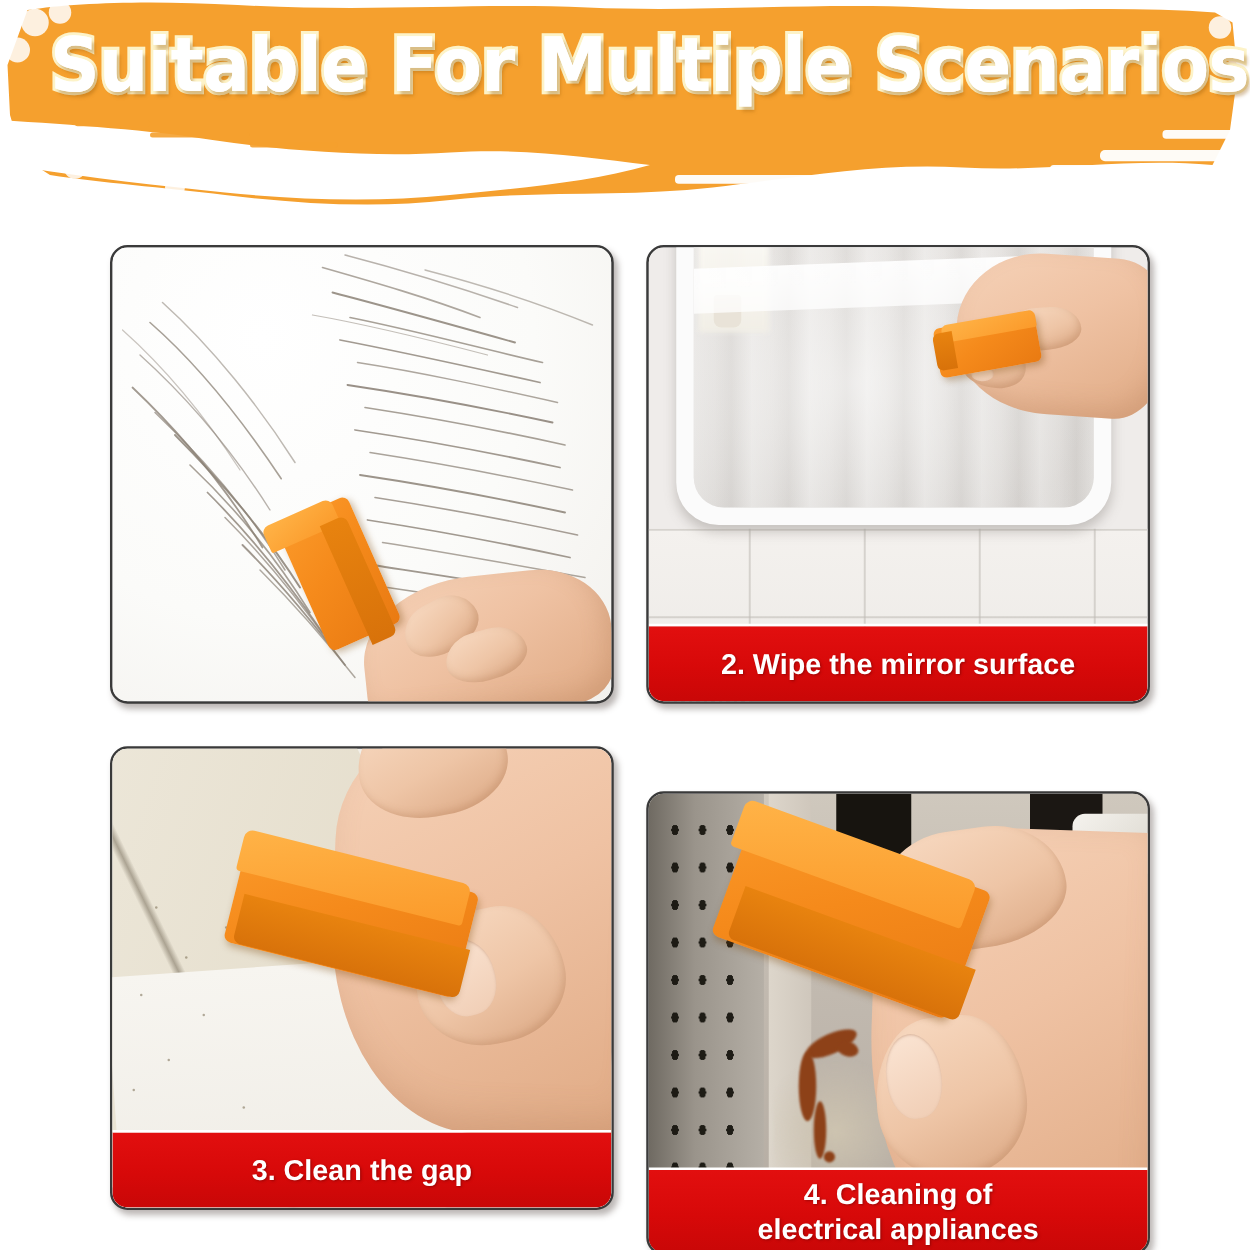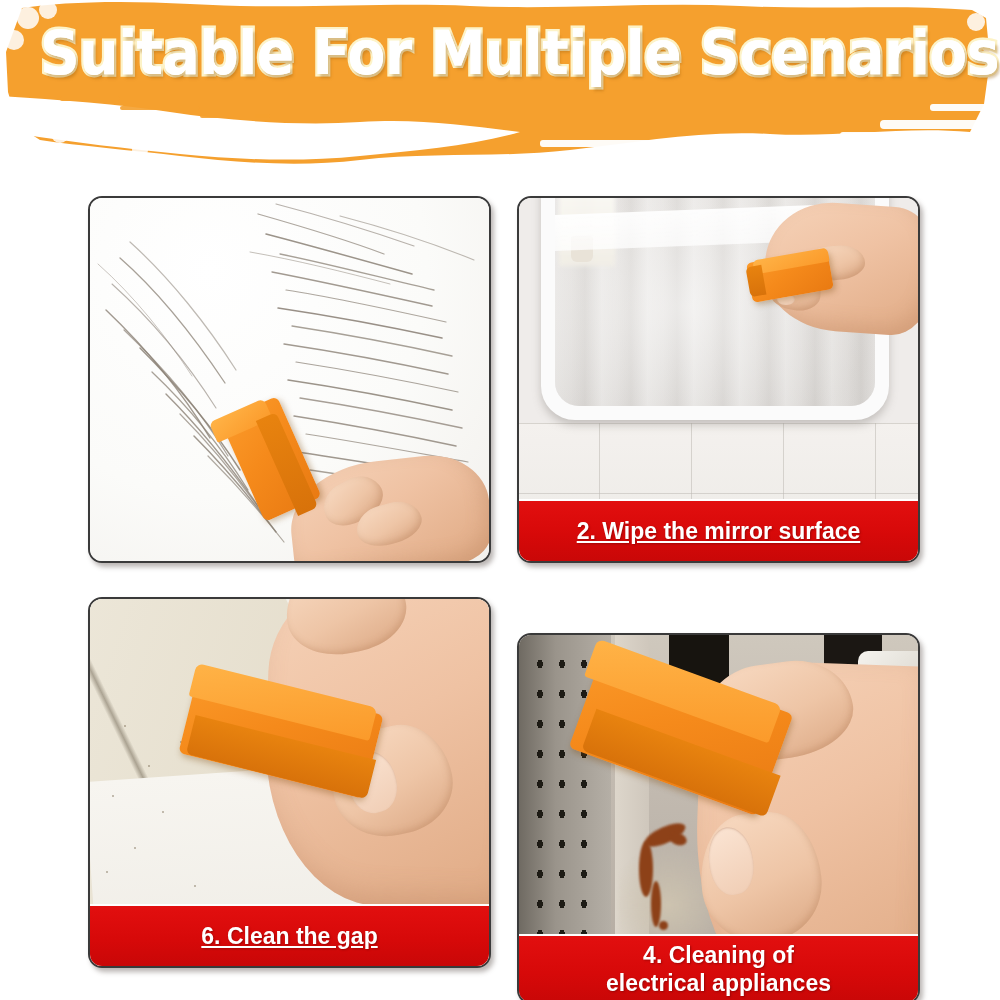--- a/index.html
+++ b/index.html
@@ -119,21 +119,21 @@
     display: flex;
     align-items: center;
     justify-content: center;
     border-top: 2px solid #ffffff;
     text-shadow: 1px 1px 2px rgba(90, 0, 0, 0.45);
     line-height: 1.22;
     padding: 4px 10px;
     box-sizing: border-box;
   }
   .caption.two-line { height: 68px; }
-  .caption.one-line { height: 62px; text-decoration: underline; }
+  .caption.one-line { height: 62px; }
 
   
   .wall-bg {
     position: absolute;
     inset: 0;
     background:
       radial-gradient(ellipse at 30% 20%, #ffffff 0%, #fbfbf9 55%, #f2f0ec 100%);
   }
 
   
@@ -562,21 +562,21 @@
           <div class="finger" style="left:196px; top:-34px; width:120px; height:88px; transform:rotate(-10deg);"></div>
           <div class="finger" style="left:242px; top:128px; width:120px; height:108px; transform:rotate(-12deg);"></div>
           <div class="nail" style="left:258px; top:152px; width:48px; height:62px; transform:rotate(-14deg);"></div>
 
           <div class="eraser" style="left:96px; top:92px; width:190px; height:86px; border-radius:6px; transform:rotate(14deg);"></div>
           <div class="eraser-top" style="left:100px; top:86px; width:186px; height:34px; border-radius:7px 7px 3px 3px; transform:rotate(14deg);"></div>
           <div class="eraser-side" style="left:98px; top:138px; width:186px; height:40px; border-radius:0 0 6px 6px; transform:rotate(14deg);"></div>
         </div>
       </div>
       <div class="caption one-line">
-        <span>6. Clean the gap</span>
+        <span>3. Clean the gap</span>
       </div>
     </div>
 
     <div class="panel p4">
       <div class="photo">
         <div class="appl-scene">
           <div class="appl-body"></div>
           <div class="appl-white-strip"></div>
           <div class="appl-dark-slot"></div>
           <div class="appl-dark-slot2"></div>

